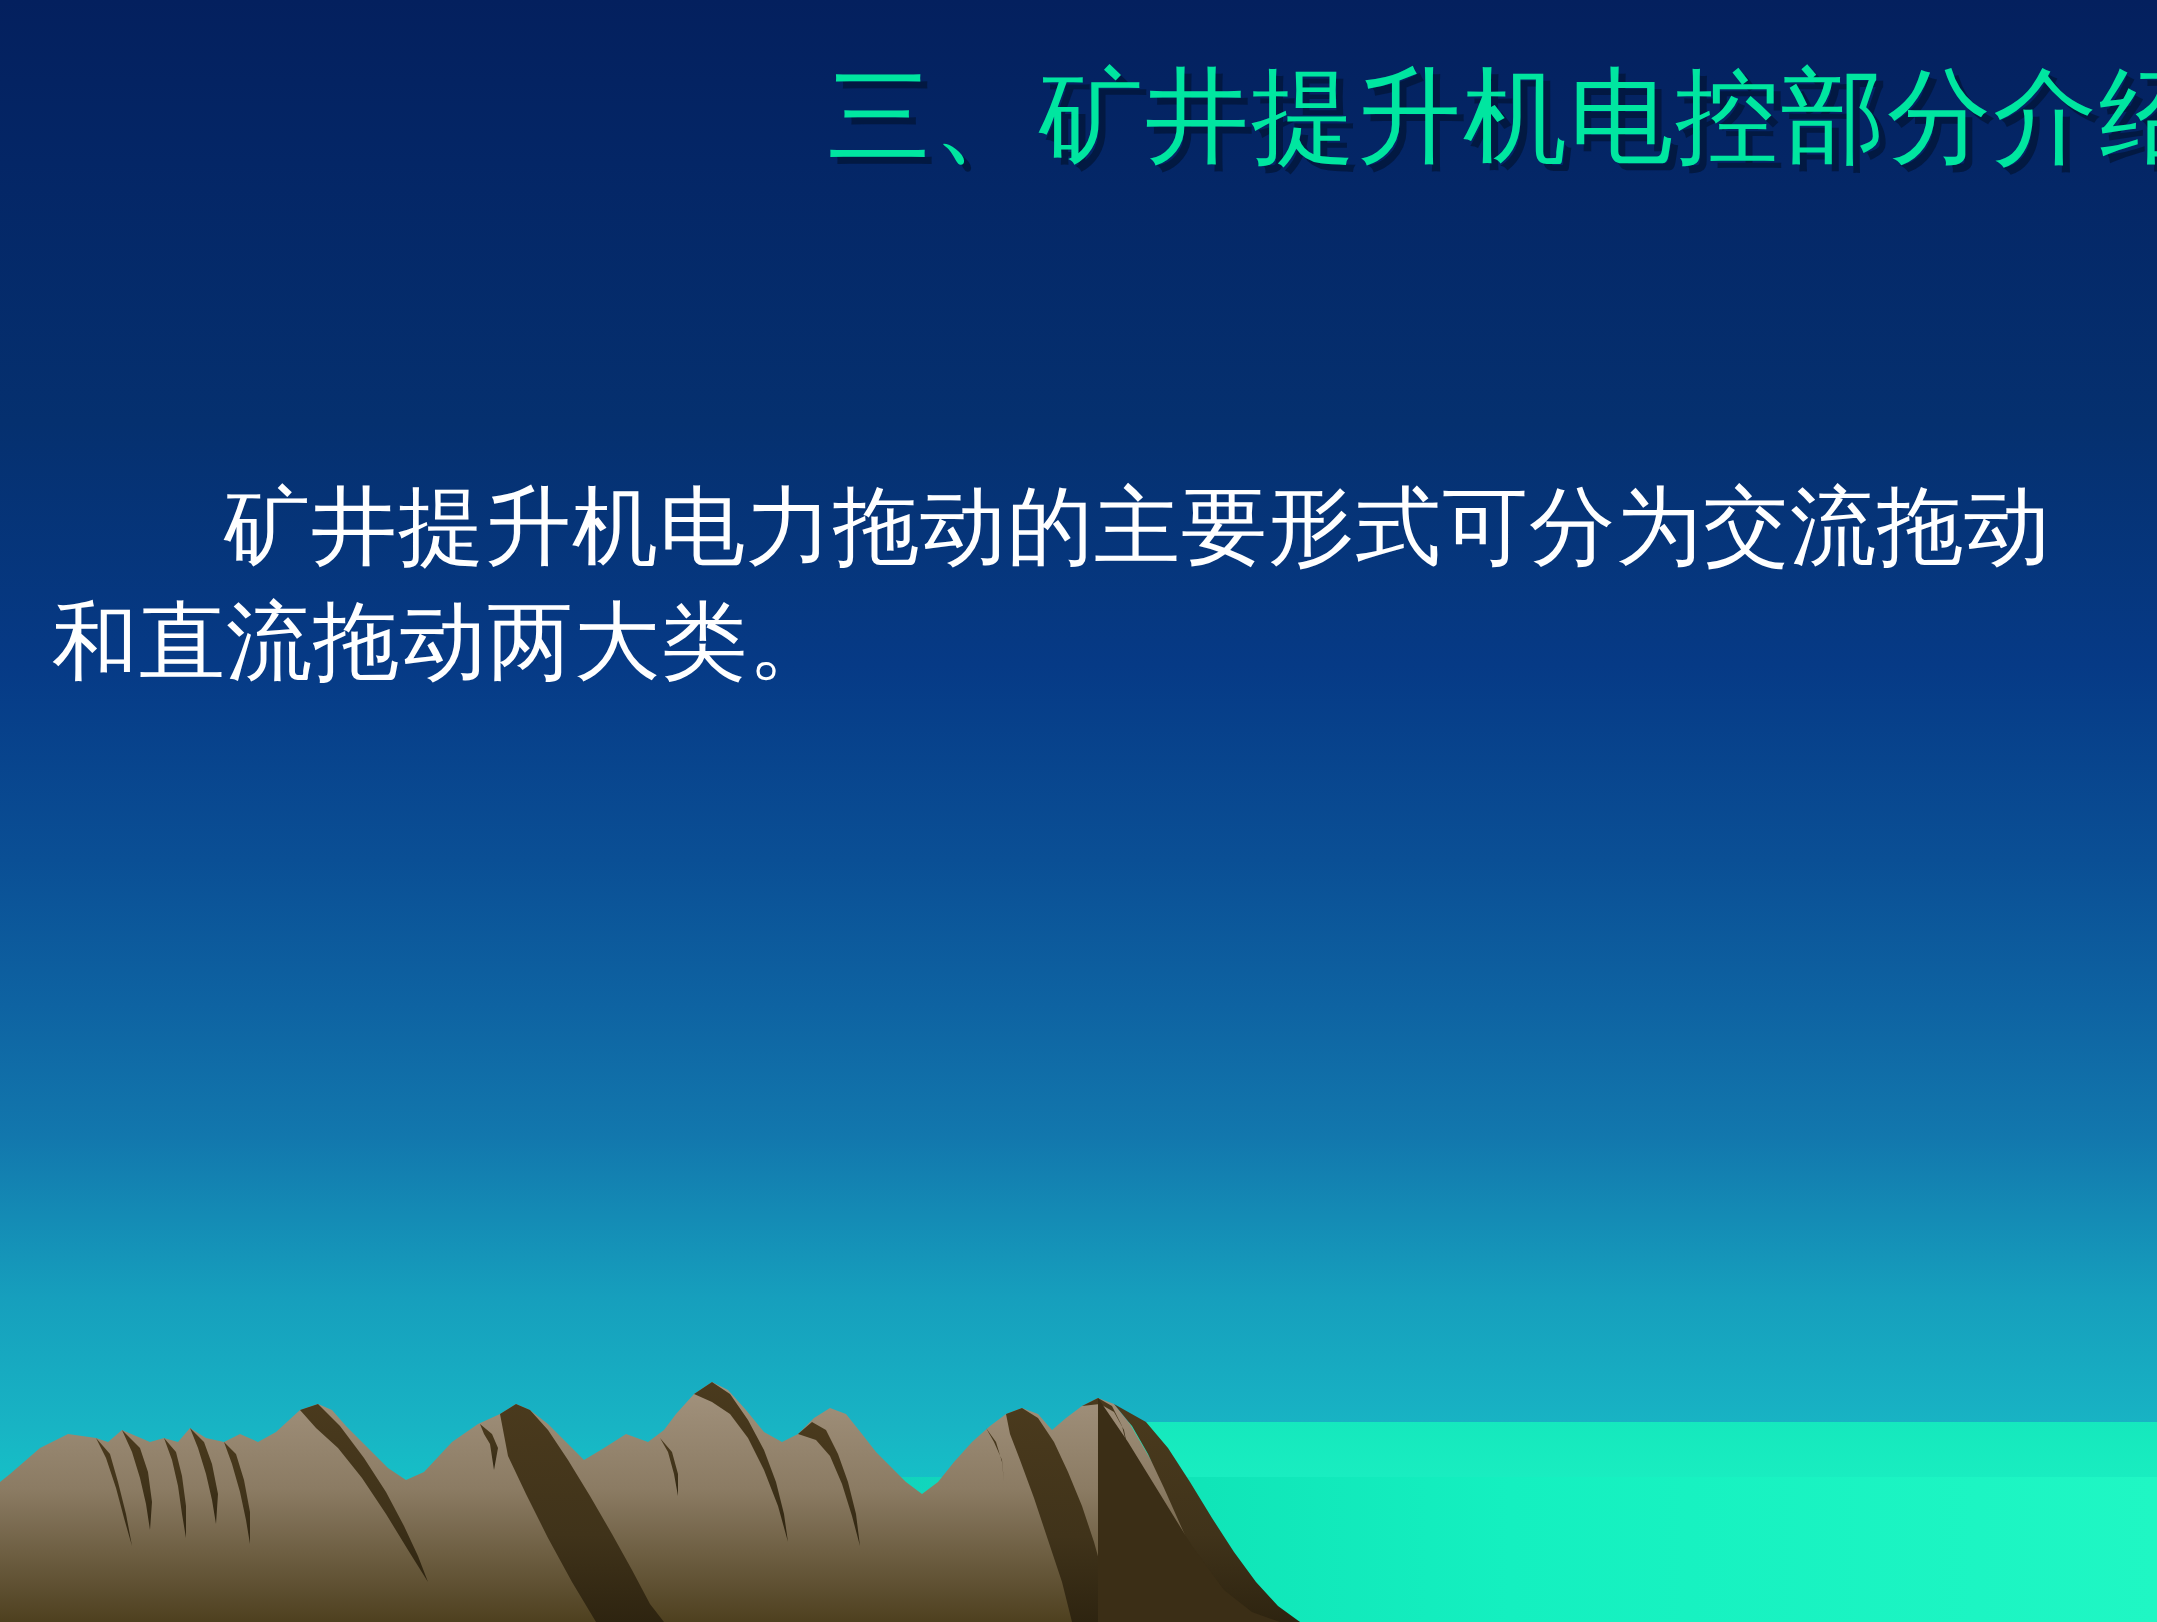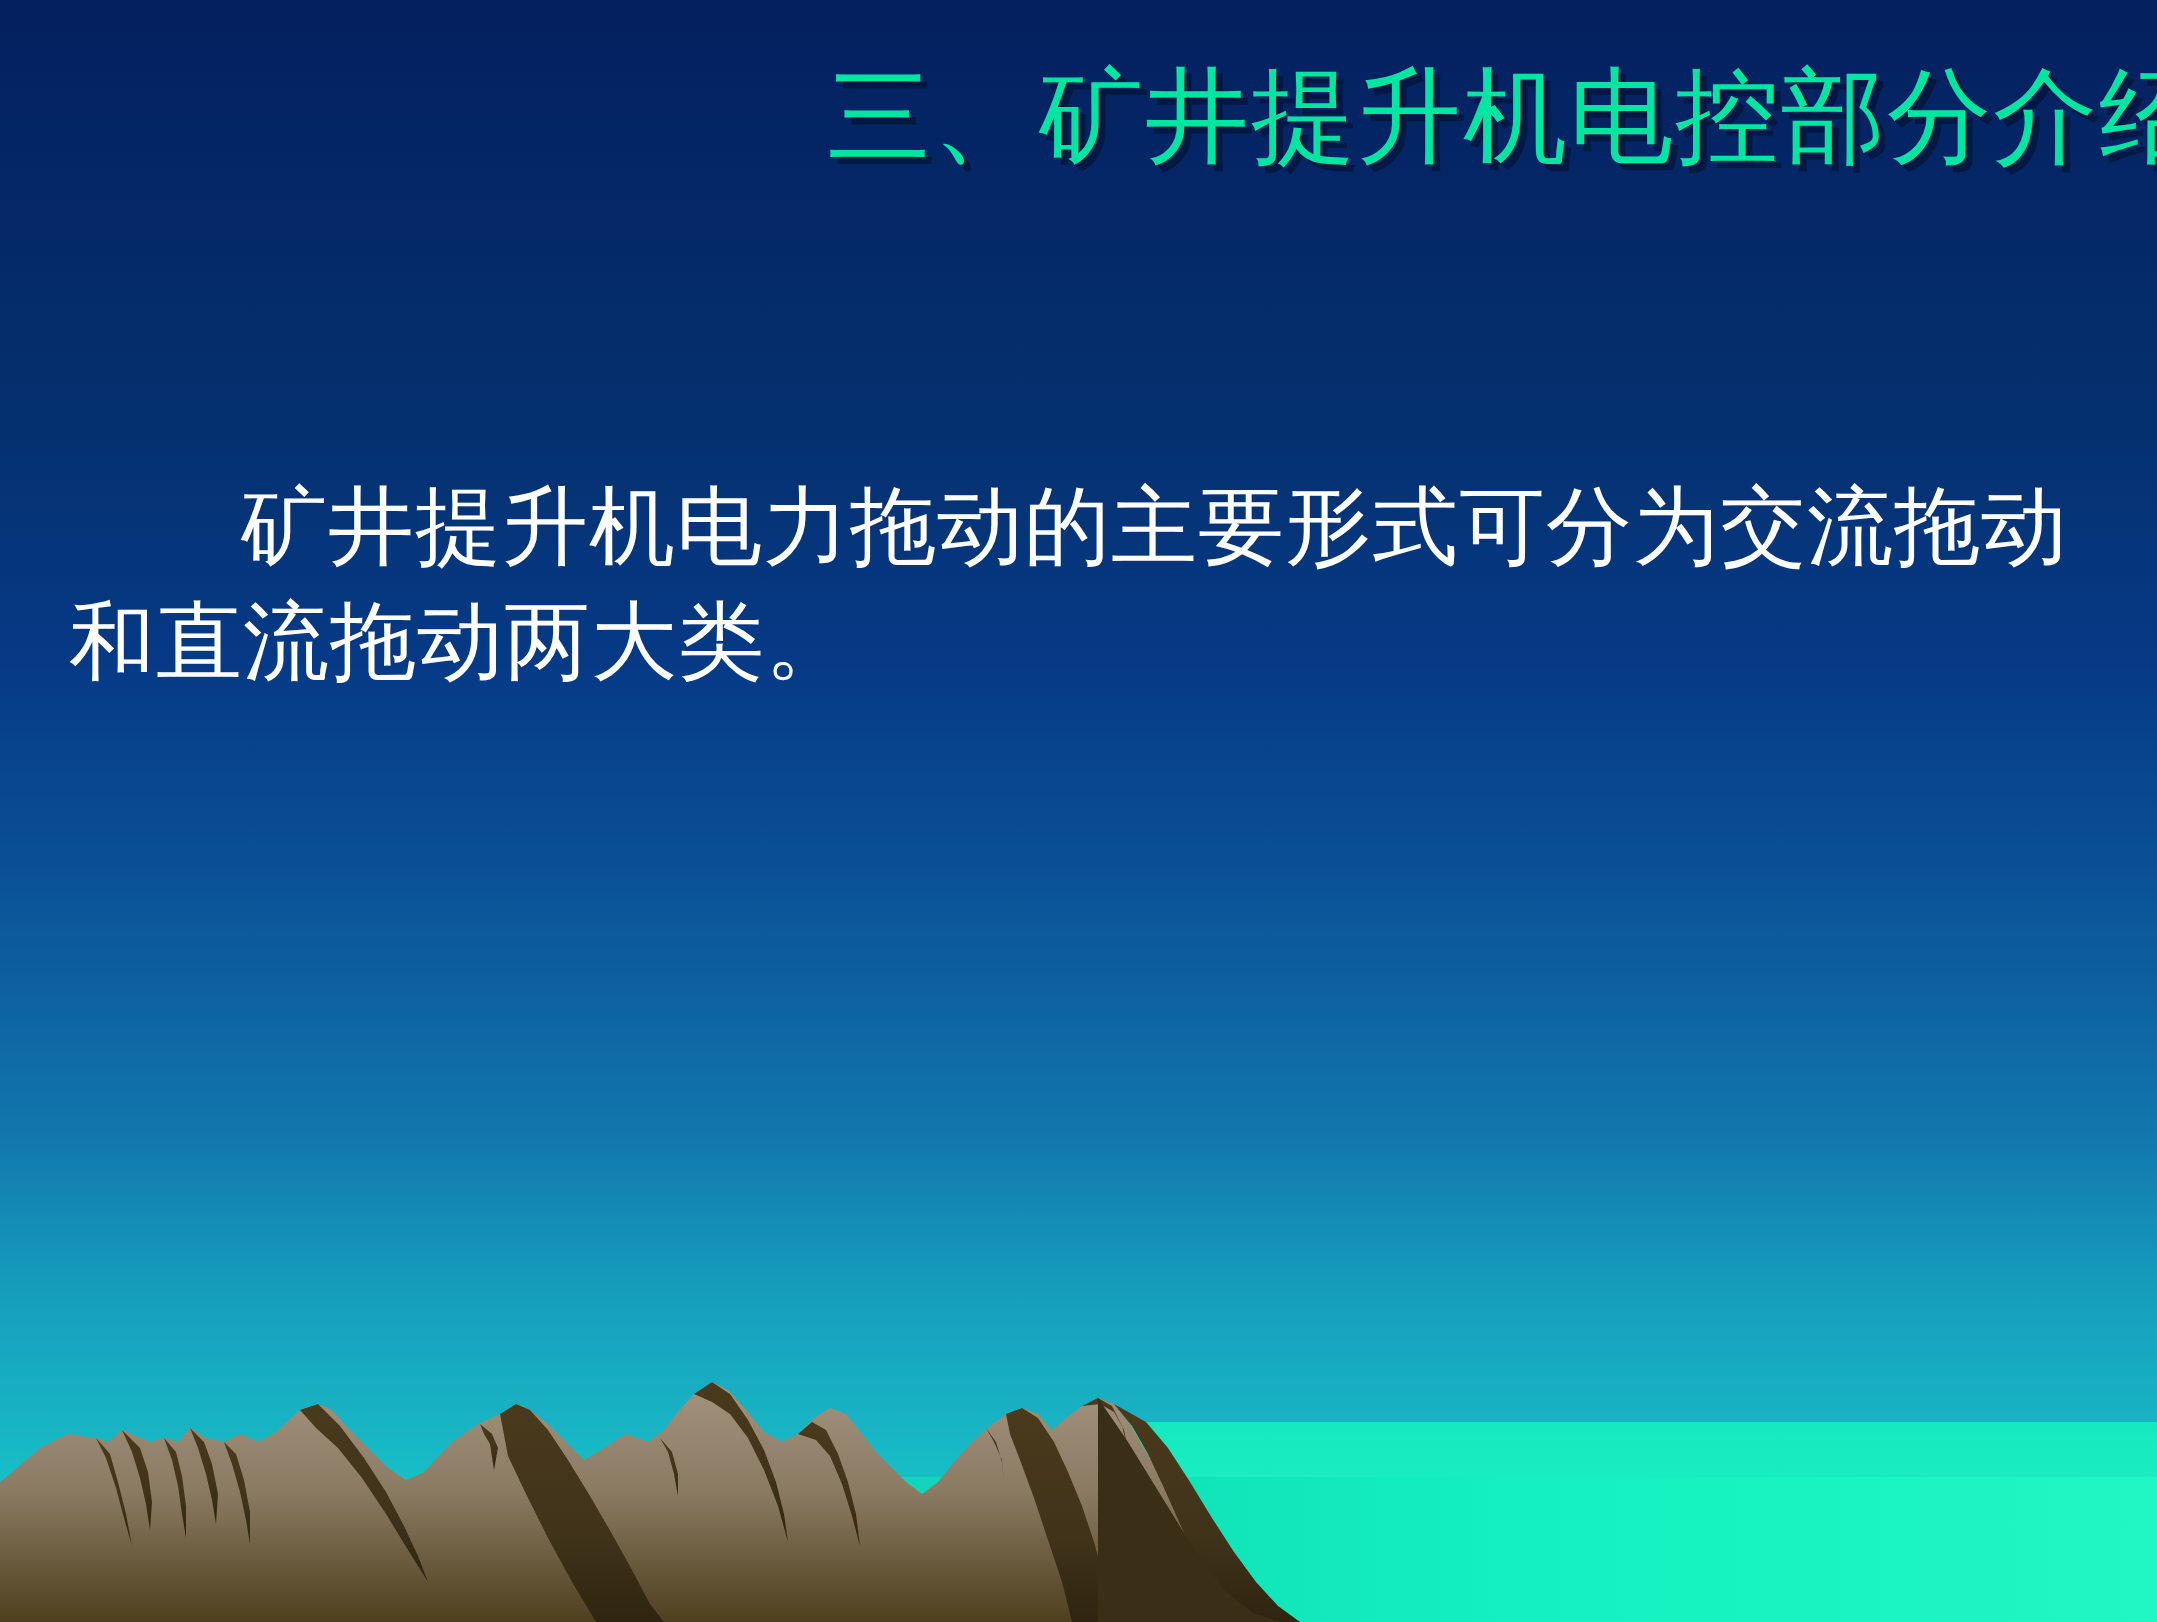--- a/index.html
+++ b/index.html
@@ -84,21 +84,21 @@
     position: absolute;
     top: 470px;
     left: 52px;
     width: 2020px;
     color: #ffffff;
     font-size: 86px;
     line-height: 1.34;
     font-family: "Liberation Serif", "DejaVu Serif", serif;
   }
   #body-copy p {
-    margin: 0 0 6px 17px;
+    margin: 0 0 6px 0;
     text-indent: 2em;
     letter-spacing: 1px;
   }
 </style>
 </head>
 <body>
 
 <div id="slide">
 
   <div id="sea-block"></div>

